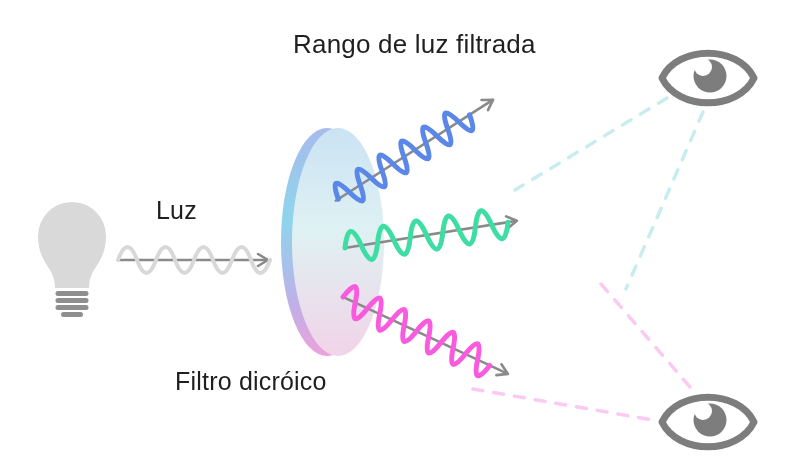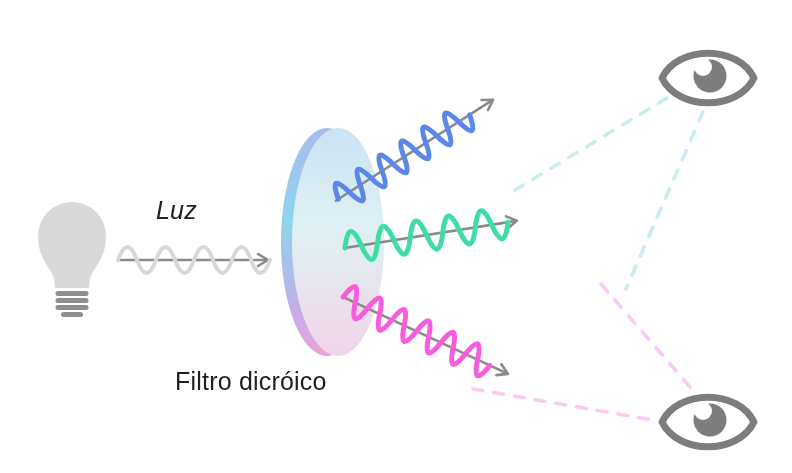--- a/index.html
+++ b/index.html
@@ -3,21 +3,21 @@
 <meta charset="utf-8">
 <style>
   html,body{margin:0;padding:0;background:#ffffff;}
   #stage{
     position:relative;width:792px;height:473px;background:#ffffff;overflow:hidden;
     font-family:"Liberation Sans", sans-serif;
   }
   #stage svg{position:absolute;left:0;top:0;}
   .lbl{position:absolute;color:#1f1f1f;white-space:nowrap;letter-spacing:0.2px;}
   .lbl.title{left:293px;top:29px;font-size:26px;}
-  .lbl.luz{left:156px;top:196px;font-size:25px;font-style:italic;}
+  .lbl.luz{left:156px;top:196px;font-size:25px;}
   .lbl.filtro{left:175px;top:367px;font-size:25px;}
 </style>
 </head>
 <body>
 
 <div id="stage">
 
   <svg width="792" height="473" viewBox="0 0 792 473">
     <defs>
       <marker id="arrowGray" markerWidth="18" markerHeight="18" refX="13" refY="8" orient="auto" markerUnits="userSpaceOnUse">
@@ -85,16 +85,17 @@
       <circle cx="-5" cy="-11" r="9" fill="#ffffff"></circle>
     </g>
 
     <g transform="translate(708,422)">
       <path d="M -46 0 C -30 -33 30 -33 46 0 C 30 33 -30 33 -46 0 Z" fill="#ffffff" stroke="#7d7d7d" stroke-width="7" stroke-linejoin="round"></path>
       <circle cx="2" cy="-2" r="16.5" fill="#7d7d7d"></circle>
       <circle cx="-5" cy="-11" r="9" fill="#ffffff"></circle>
     </g>
   </svg>
 
+  <div class="lbl title">Rango de luz filtrada</div>
   <div class="lbl luz">Luz</div>
   <div class="lbl filtro">Filtro dicróico</div>
 
 </div>
 
 </body></html>

